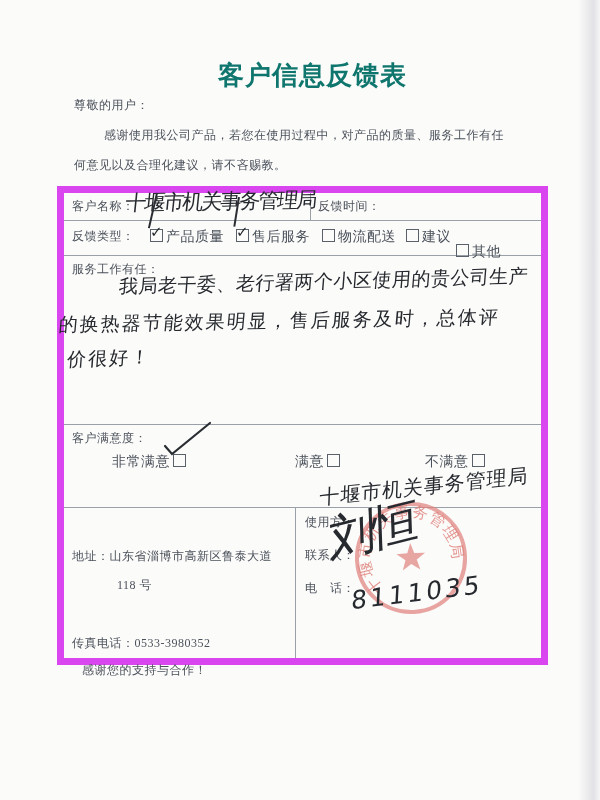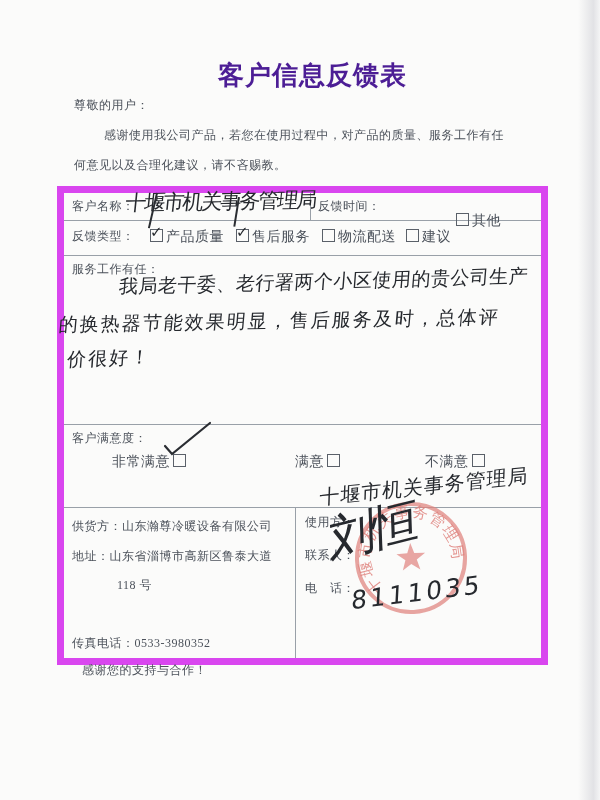--- a/index.html
+++ b/index.html
@@ -1,21 +1,21 @@
 <!DOCTYPE html>
 <html><head>
 <meta charset="utf-8">
 <style>
   html,body{margin:0;padding:0;}
   body{width:600px;height:800px;position:relative;background:#fbfbfa;overflow:hidden;
        font-family:"Liberation Serif",serif;color:#4b515a;}
   .abs{position:absolute;}
   .print{font-size:12px;color:#4b515a;letter-spacing:.5px;white-space:nowrap;}
   .page-title{font-family:"Liberation Sans",sans-serif;font-weight:bold;font-size:26px;
-              color:#4c1d95;letter-spacing:1px;}
+              color:#0f766e;letter-spacing:1px;}
   
   .form-table{left:57px;top:186px;width:477px;height:465px;border:7px solid #d946ef;}
   .hline{position:absolute;left:0;width:100%;height:1px;background:#99a0a8;}
   .vline{position:absolute;width:1px;background:#99a0a8;}
   .cb-box{display:inline-block;width:11px;height:11px;border:1px solid #5a6069;
           vertical-align:-1px;margin:0 3px;position:relative;background:transparent;}
   .cb-item{position:absolute;white-space:nowrap;font-size:14px;}
   
   .hw{font-family:"DejaVu Sans",sans-serif;color:#26292e;white-space:nowrap;
       transform-origin:left top;}
@@ -44,30 +44,29 @@
   <div class="vline" style="left:231px;top:314px;height:151px;"></div>
 
   <div class="abs print" style="left:8px;top:5px;">客户名称：</div>
   <div class="abs print" style="left:254px;top:5px;">反馈时间：</div>
 
   <div class="abs print" style="left:8px;top:35px;">反馈类型：</div>
   <span class="cb-item print" style="left:83px;top:35px;"><span class="cb-box"><span class="cb-check">✓</span></span><span>产品质量</span></span>
   <span class="cb-item print" style="left:169px;top:35px;"><span class="cb-box"><span class="cb-check">✓</span></span><span>售后服务</span></span>
   <span class="cb-item print" style="left:255px;top:35px;"><span class="cb-box"></span><span>物流配送</span></span>
   <span class="cb-item print" style="left:339px;top:35px;"><span class="cb-box"></span><span>建议</span></span>
-  <span class="cb-item print" style="left:389px;top:19px;"><span class="cb-box"></span><span>其他</span></span>
+  <span class="cb-item print" style="left:389px;top:50px;"><span class="cb-box"></span><span>其他</span></span>
 
   <div class="abs print" style="left:8px;top:68px;">服务工作有任：</div>
 
   <div class="abs print" style="left:8px;top:237px;">客户满意度：</div>
   <span class="cb-item print" style="left:48px;top:260px;"><span>非常满意</span><span class="cb-box"></span></span>
   <span class="cb-item print" style="left:231px;top:260px;"><span>满意</span><span class="cb-box"></span></span>
   <span class="cb-item print" style="left:361px;top:260px;"><span>不满意</span><span class="cb-box"></span></span>
 
-  <div class="abs print" style="left:8px;top:325px;">供货方：山东瀚尊冷暖设备有限公司</div>
   <div class="abs print" style="left:8px;top:355px;">地址：山东省淄博市高新区鲁泰大道</div>
   <div class="abs print" style="left:8px;top:384px;margin-left:45px;">118 号</div>
   <div class="abs print" style="left:8px;top:442px;">传真电话：0533-3980352</div>
 
   <div class="abs print" style="left:241px;top:321px;">使用方：</div>
   <div class="abs print" style="left:241px;top:354px;">联系人：</div>
   <div class="abs print" style="left:241px;top:387px;">电　话：</div>
 </div>
 
 <div class="abs print" style="left:82px;top:662px;">感谢您的支持与合作！</div>

